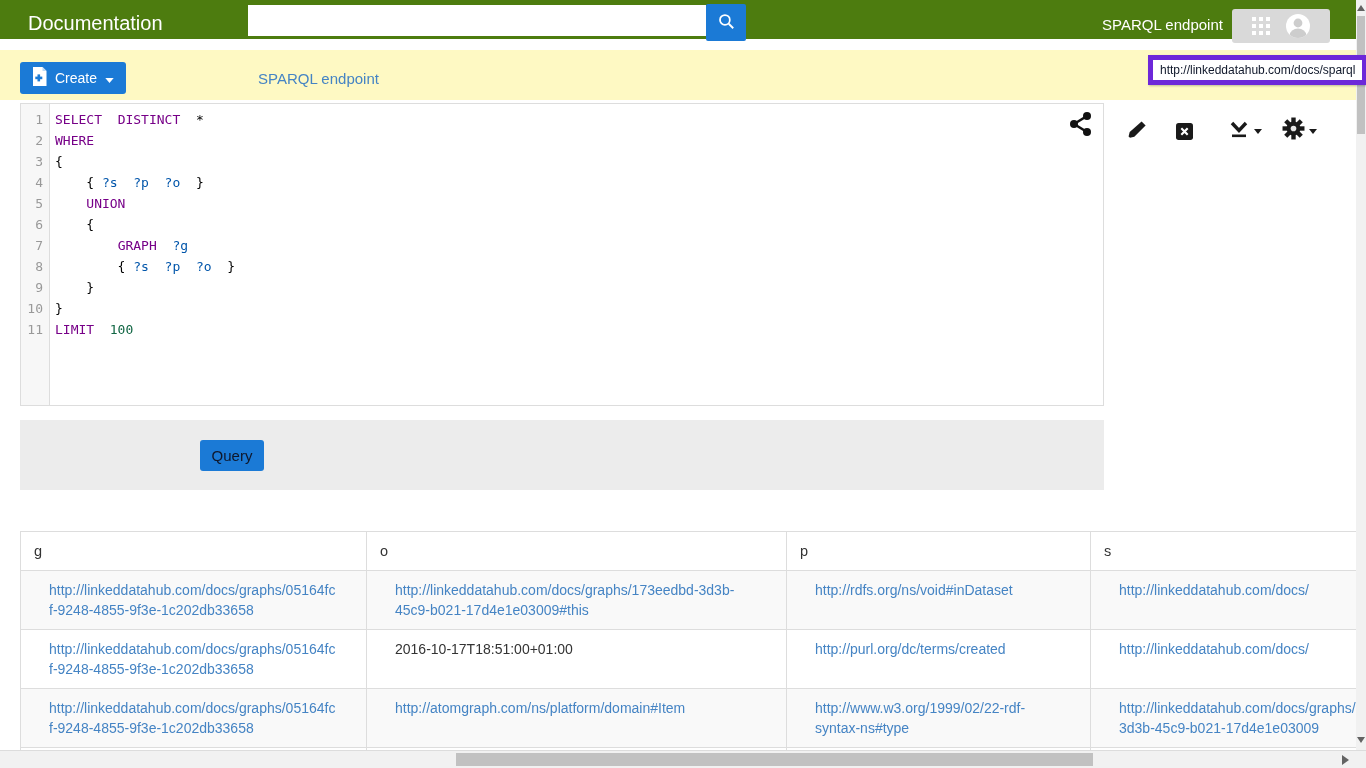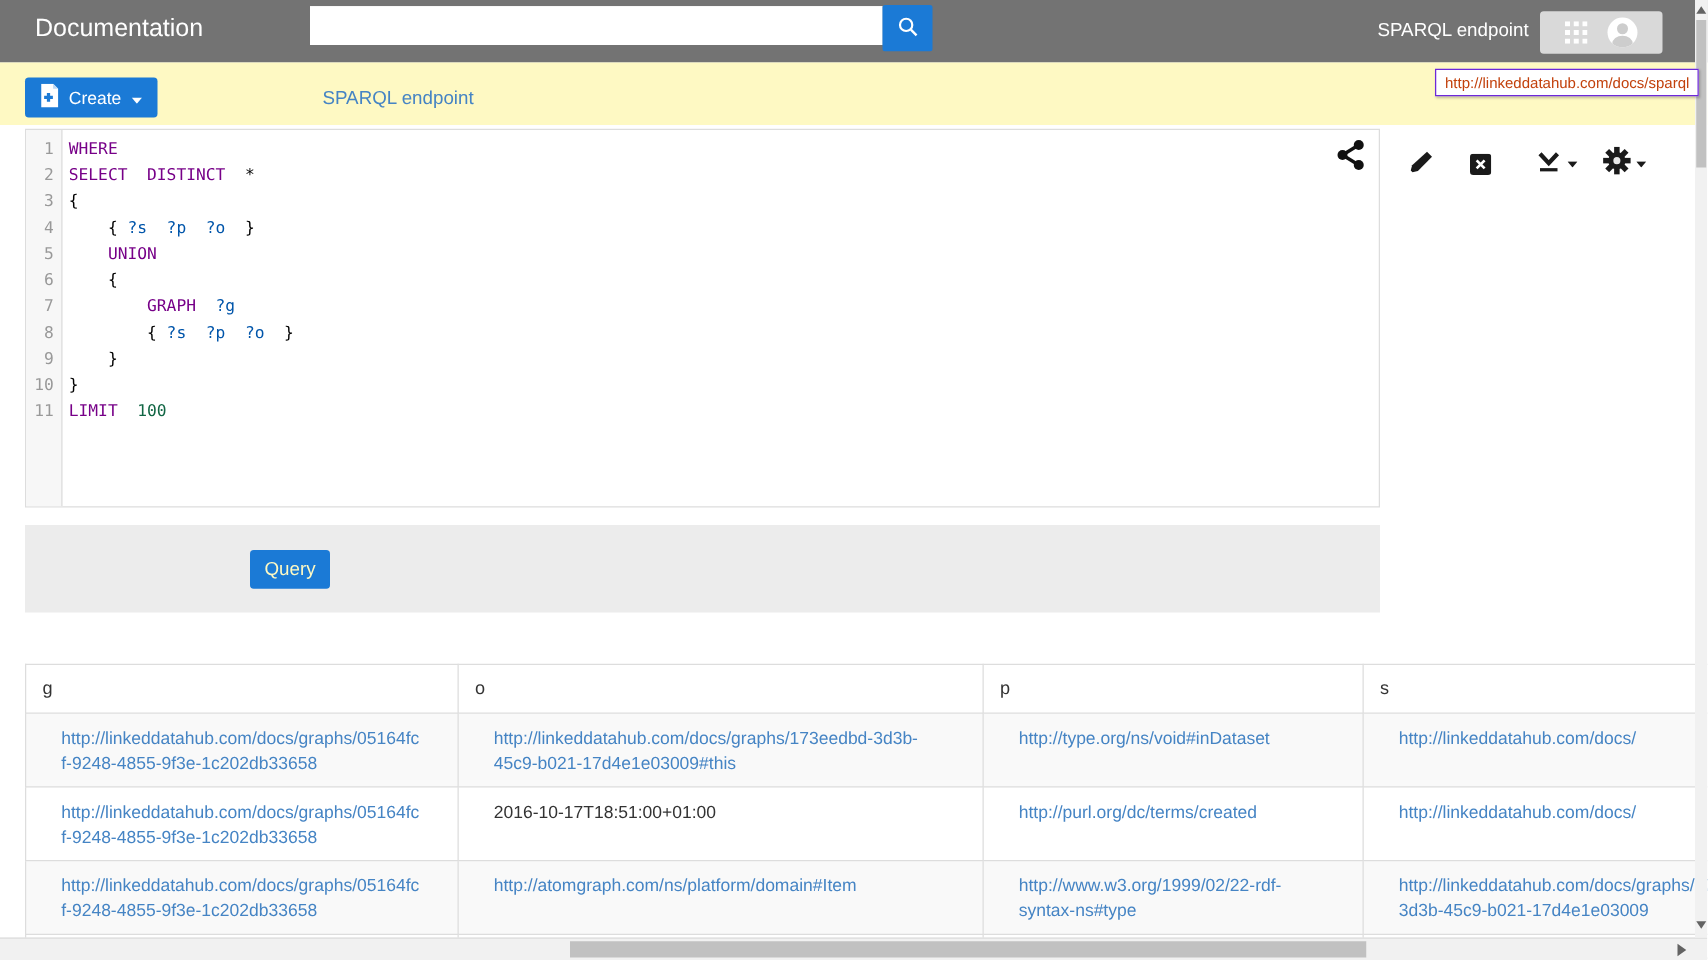--- a/index.html
+++ b/index.html
@@ -1,21 +1,21 @@
 <!DOCTYPE html>
 <html style="--accent: #1b7ad6; --link: #4584c4; --kw: #708; --vr: #05a; --nm: #164;"><head>
 <meta charset="utf-8">
 <style>
   * { margin:0; padding:0; box-sizing:border-box; }
   html,body { width:1366px; height:768px; overflow:hidden; background:#fff;
               font-family:"Liberation Sans", sans-serif; }
   #viewport { position:relative; width:1366px; height:768px; overflow:hidden; background:#fff; }
 
   
-  .app-header { position:absolute; left:0; top:0; width:1366px; height:50px; background:#737373; }
+  .app-header { position:absolute; left:0; top:0; width:1366px; height:39px; background:#4d7c0f; }
   .brand { position:absolute; left:28px; top:12px; color:#fff; font-size:20px; font-weight:400; cursor:pointer; }
   .search-input { position:absolute; left:248px; top:5px; width:458px; height:31px;
                   border:1px solid #fff; background:#fff; font-size:14px; padding:0 8px; outline:none; }
   .search-btn { position:absolute; left:706px; top:4px; width:40px; height:37px;
                 background:var(--accent); border:none; border-radius:2px; cursor:pointer;
                 display:flex; align-items:center; justify-content:center; }
   .hdr-endpoint { position:absolute; left:1102px; top:16px; color:#fff; font-size:15px; }
   .hdr-iconbox { position:absolute; left:1232px; top:9px; width:98px; height:34px;
                  background:#d9d9d9; border-radius:3px; display:flex; align-items:center;
                  justify-content:space-around; padding:0 12px; }
@@ -26,38 +26,38 @@
   .create-btn { position:absolute; left:20px; top:12px; height:32px; padding:0 12px;
                 background:var(--accent); color:#fff; border:none; border-radius:3px;
                 font-size:14px; display:flex; align-items:center; gap:8px; cursor:pointer; }
   .nav-link { position:absolute; left:258px; top:20px; color:var(--link); font-size:15px;
               text-decoration:none; cursor:pointer; }
   .toolbar-icon { position:absolute; top:66px; height:24px; display:flex; align-items:flex-end;
                   gap:4px; cursor:pointer; color:#1a1a1a; }
 
   
   .url-tooltip { position:absolute; left:1148px; top:55px; z-index:60; background:#fff;
-                 border:1px solid #6d28d9; box-shadow:1px 1px 2px rgba(0,0,0,.25);
-                 font-size:12px; color:#c2410c; padding:3px 7px; white-space:nowrap; }
+                 border:5px solid #6d28d9; box-shadow:1px 1px 2px rgba(0,0,0,.25);
+                 font-size:12px; color:#0f172a; padding:3px 7px; white-space:nowrap; }
 
   
   .editor { position:absolute; left:20px; top:103px; width:1084px; height:303px;
             background:#fff; border:1px solid #ddd; display:flex; cursor:text; }
   .gutter { width:29px; background:#f7f7f7; border-right:1px solid #ddd; padding-top:5px; }
   .gutter .ln { display:block; text-align:right; padding-right:6px; color:#999;
                 font:13px/21px "DejaVu Sans Mono", monospace; }
   .code { flex:1; padding:5px 0 0 5px; position:relative; }
   .code .cl { white-space:pre; font:13px/21px "DejaVu Sans Mono", monospace; color:#000; }
   .tok-kw { color:var(--kw); } .tok-vr { color:var(--vr); } .tok-nm { color:var(--nm);text-align:right; }
   .share-ic { position:absolute; top:6px; right:9px; cursor:pointer; }
 
   
   .form-footer { position:absolute; left:20px; top:420px; width:1084px; height:70px; background:#ececec; }
   .query-btn { position:absolute; left:180px; top:20px; width:64px; height:31px;
-               background:var(--accent); color:#fef9c3; border:none; border-radius:3px;
+               background:var(--accent); color:#0f172a; border:none; border-radius:3px;
                font-size:15px; cursor:pointer; }
 
   
   .results { position:absolute; left:20px; top:531px; width:1460px;
              border-collapse:collapse; table-layout:fixed; }
   .results th, .results td { border:1px solid #ddd; text-align:left; vertical-align:top;
              font-size:14px; line-height:20px; color:#333; overflow-wrap:break-word; }
   .results th { padding:9px 13px; font-weight:400; font-size:14.5px; }
   .results td { padding:9px 28px; }
   .results tbody tr:nth-child(odd) { background:#f9f9f9; }
@@ -210,22 +210,22 @@
         <span class="ln">4</span>
         <span class="ln">5</span>
         <span class="ln">6</span>
         <span class="ln">7</span>
         <span class="ln">8</span>
         <span class="ln">9</span>
         <span class="ln">10</span>
         <span class="ln">11</span>
       </div>
     <div class="code" id="code">
+        <div class="cl"><span class="tok-kw">SELECT</span><span class="tok-pl">  </span><span class="tok-kw">DISTINCT</span><span class="tok-pl">  *</span></div>
         <div class="cl"><span class="tok-kw">WHERE</span></div>
-        <div class="cl"><span class="tok-kw">SELECT</span><span class="tok-pl">  </span><span class="tok-kw">DISTINCT</span><span class="tok-pl">  *</span></div>
         <div class="cl"><span class="tok-pl">{</span></div>
         <div class="cl"><span class="tok-pl">    { </span><span class="tok-vr">?s</span><span class="tok-pl">  </span><span class="tok-vr">?p</span><span class="tok-pl">  </span><span class="tok-vr">?o</span><span class="tok-pl">  }</span></div>
         <div class="cl"><span class="tok-pl">    </span><span class="tok-kw">UNION</span></div>
         <div class="cl"><span class="tok-pl">    {</span></div>
         <div class="cl"><span class="tok-pl">        </span><span class="tok-kw">GRAPH</span><span class="tok-pl">  </span><span class="tok-vr">?g</span></div>
         <div class="cl"><span class="tok-pl">        { </span><span class="tok-vr">?s</span><span class="tok-pl">  </span><span class="tok-vr">?p</span><span class="tok-pl">  </span><span class="tok-vr">?o</span><span class="tok-pl">  }</span></div>
         <div class="cl"><span class="tok-pl">    }</span></div>
         <div class="cl"><span class="tok-pl">}</span></div>
         <div class="cl"><span class="tok-kw">LIMIT</span><span class="tok-pl">  </span><span class="tok-nm">100</span></div>
       </div>
@@ -260,21 +260,21 @@
         <th>g</th>
         <th>o</th>
         <th>p</th>
         <th>s</th>
       </tr>
     </thead>
     <tbody id="results-body">
         <tr>
           <td><a>http://linkeddatahub.com/docs/graphs/05164fcf-9248-4855-9f3e-1c202db33658</a></td>
           <td><a>http://linkeddatahub.com/docs/graphs/173eedbd-3d3b-45c9-b021-17d4e1e03009#this</a></td>
-          <td><a>http://type.org/ns/void#inDataset</a></td>
+          <td><a>http://rdfs.org/ns/void#inDataset</a></td>
           <td><a>http://linkeddatahub.com/docs/</a></td>
         </tr>
         <tr>
           <td><a>http://linkeddatahub.com/docs/graphs/05164fcf-9248-4855-9f3e-1c202db33658</a></td>
           <td><span>2016-10-17T18:51:00+01:00</span></td>
           <td><a>http://purl.org/dc/terms/created</a></td>
           <td><a>http://linkeddatahub.com/docs/</a></td>
         </tr>
         <tr>
           <td><a>http://linkeddatahub.com/docs/graphs/05164fcf-9248-4855-9f3e-1c202db33658</a></td>

